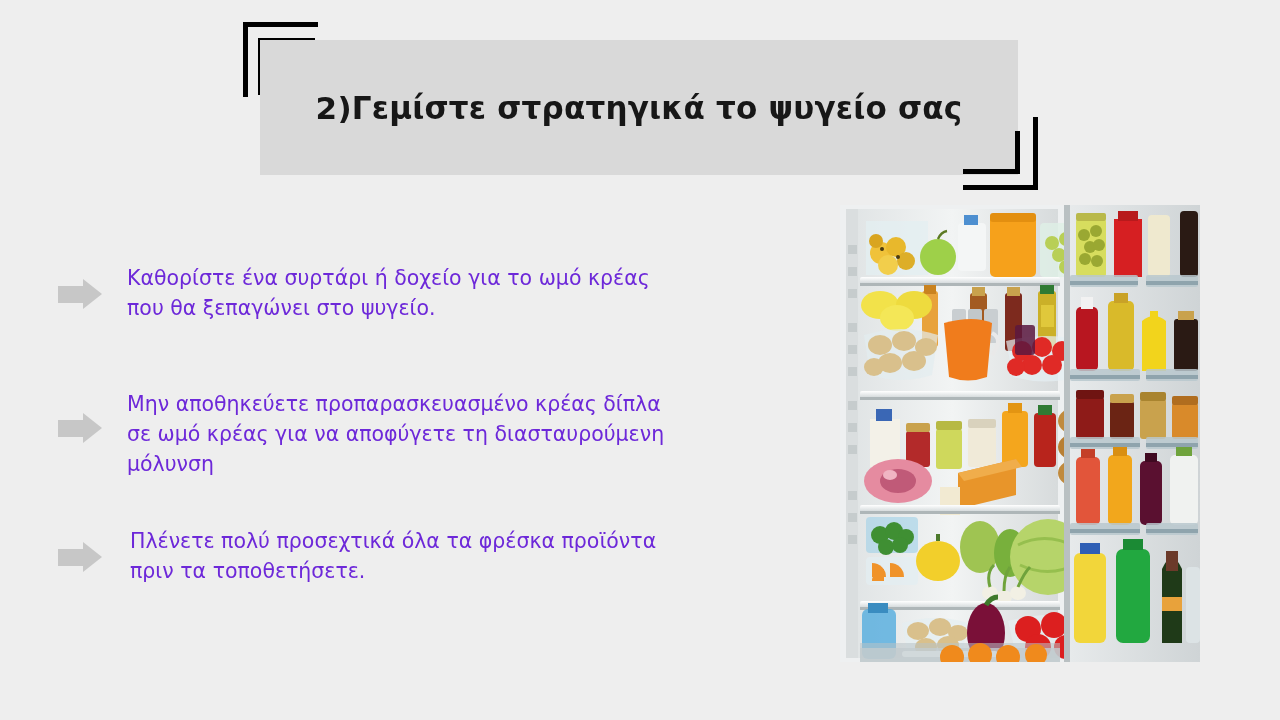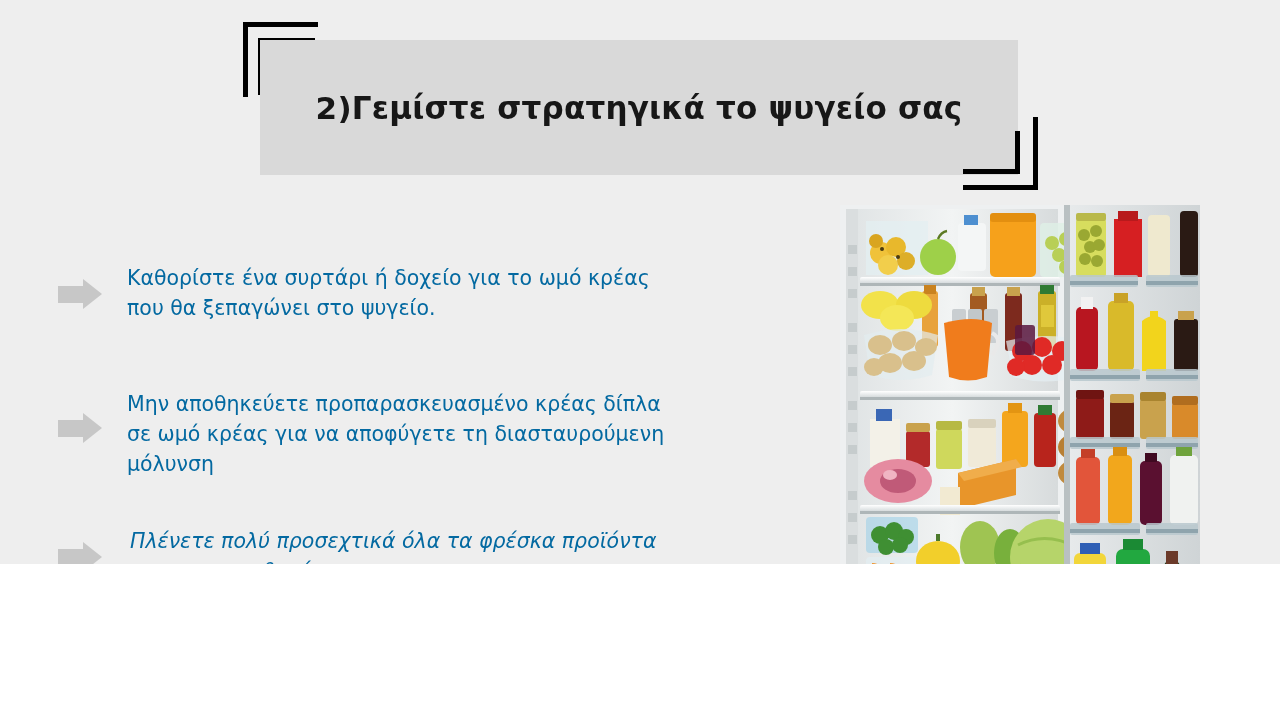--- a/index.html
+++ b/index.html
@@ -6,21 +6,21 @@
     margin: 0;
     padding: 0;
     background: #ffffff;
   }
   body {
     font-family: "DejaVu Sans", sans-serif;
   }
   .slide {
     position: relative;
     width: 1280px;
-    height: 564px;
+    height: 720px;
     background: #eeeeee;
     overflow: hidden;
   }
 
   
   .title-banner {
     position: absolute;
     left: 260px;
     top: 40px;
     width: 758px;
@@ -105,34 +105,34 @@
     top: 0;
     width: 0;
     height: 0;
     border-top: 15.5px solid transparent;
     border-bottom: 15.5px solid transparent;
     border-left: 19px solid #c7c7c7;
   }
   .bullet-text {
     font-size: 20.5px;
     line-height: 30px;
-    color: #0369a1;
+    color: #6d28d9;
     font-family: "DejaVu Sans", sans-serif;
     white-space: pre-line;
   }
 
   .bullet-1 { left: 58px;  top: 265px; }
   .bullet-1 .bullet-text { margin-left: 25px; margin-top: -2px; }
   .bullet-1 .arrow-icon  { margin-top: 14px; }
 
   .bullet-2 { left: 58px;  top: 375px; margin-top: 16px; }
   .bullet-2 .bullet-text { margin-left: 25px; margin-top: -2px; }
   .bullet-2 .arrow-icon  { margin-top: 22px; }
 
-  .bullet-3 { left: 58px;  top: 528px; font-style: italic; }
+  .bullet-3 { left: 58px;  top: 528px; }
   .bullet-3 .bullet-text { margin-left: 28px; margin-top: -2px; }
   .bullet-3 .arrow-icon  { margin-top: 14px; }
 
   
   .photo {
     position: absolute;
     left: 840px;
     top: 205px;
     width: 360px;
     height: 457px;

